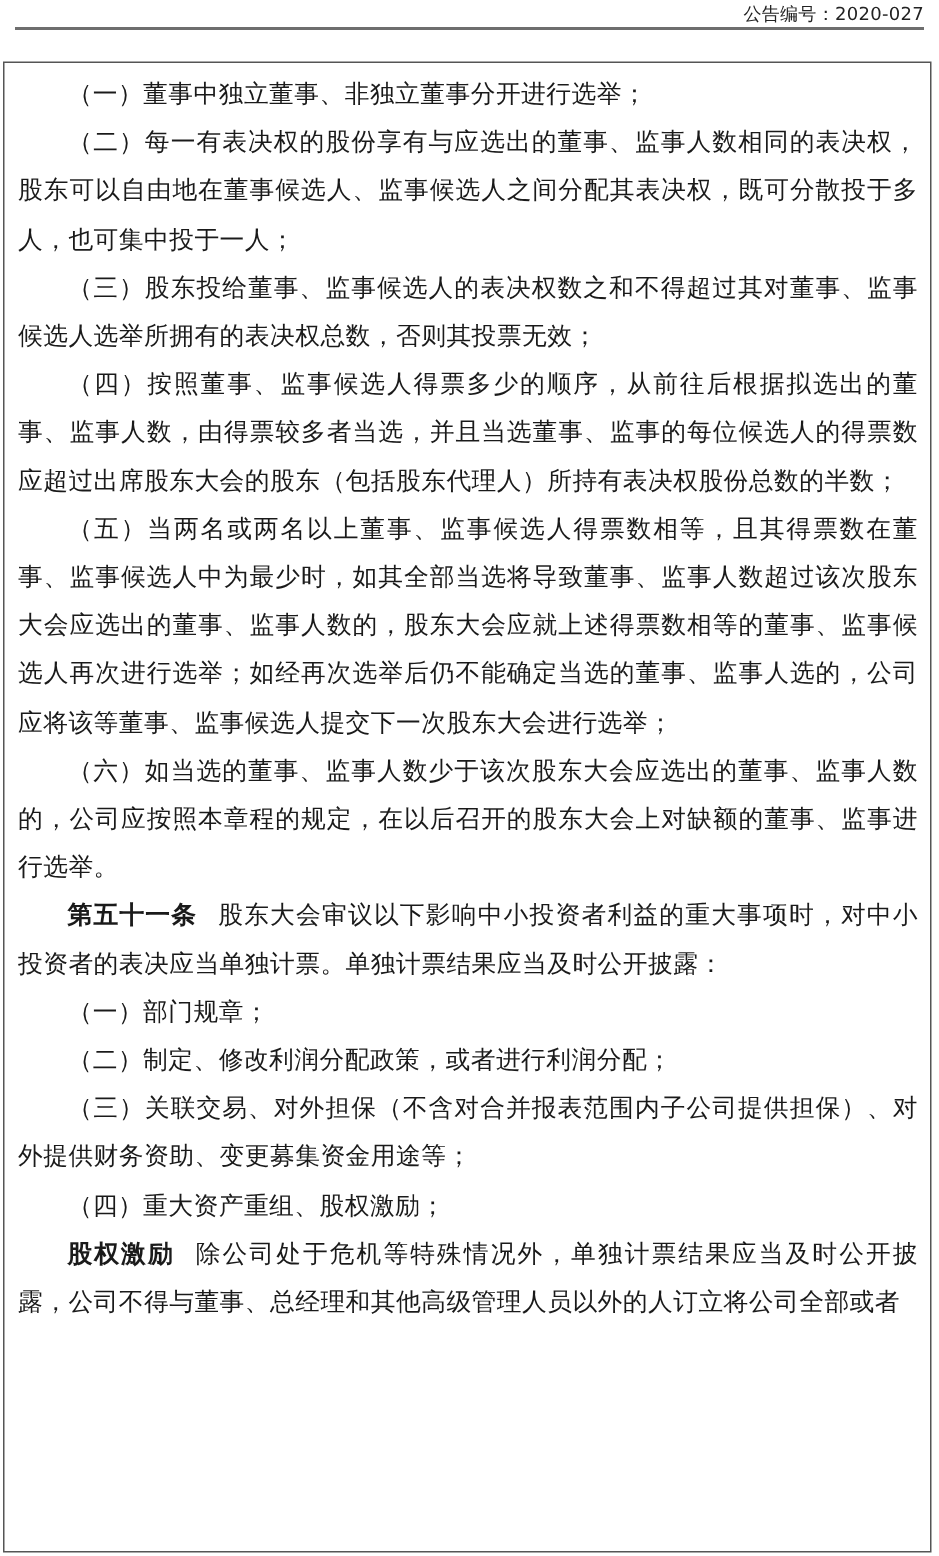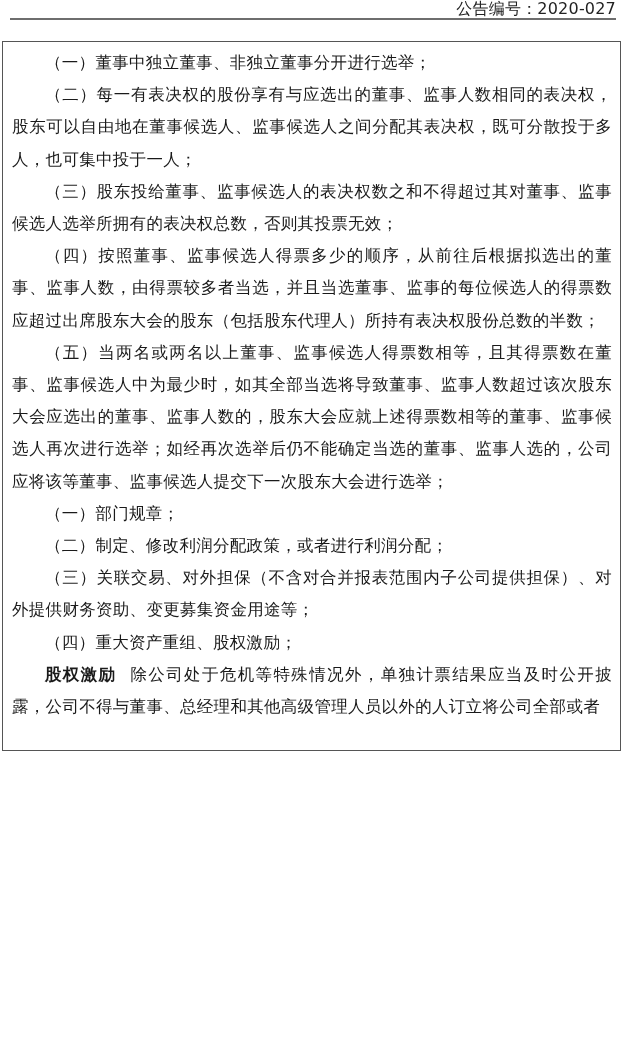--- a/index.html
+++ b/index.html
@@ -20,39 +20,39 @@
       top: 0;
       left: 0;
       width: 626px;
       height: 20px;
     }
     .announcement-no {
       position: absolute;
       right: 10px;
       top: 1px;
       font-family: "DejaVu Sans", "Liberation Sans", sans-serif;
-      font-size: 16px;
+      font-size: 12px;
       line-height: 16px;
       color: #222;
       letter-spacing: 0.2px;
     }
     .header-rule {
       position: absolute;
       left: 10px;
       right: 10px;
       top: 18px;
       height: 2px;
       background: #6e6e6e;
     }
     .content-box {
       position: absolute;
       left: 2px;
       top: 41px;
       width: 619px;
-      height: 710px;
+      height: 994px;
       border: 1px solid #555;
       box-sizing: border-box;
       overflow: hidden;
     }
     .paragraphs {
       position: absolute;
       left: 9px;
       top: 5px;
       width: 600px;
     }
@@ -79,19 +79,21 @@
   <div class="header-rule"></div>
 </div>
 
 <div class="content-box">
   <div class="paragraphs">
     <p class="para"><span>（一）董事中独立董事、非独立董事分开进行选举；</span></p>
     <p class="para"><span>（二）每一有表决权的股份享有与应选出的董事、监事人数相同的表决权，股东可以自由地在董事候选人、监事候选人之间分配其表决权，既可分散投于多人，也可集中投于一人；</span></p>
     <p class="para"><span>（三）股东投给董事、监事候选人的表决权数之和不得超过其对董事、监事候选人选举所拥有的表决权总数，否则其投票无效；</span></p>
     <p class="para"><span>（四）按照董事、监事候选人得票多少的顺序，从前往后根据拟选出的董事、监事人数，由得票较多者当选，并且当选董事、监事的每位候选人的得票数应超过出席股东大会的股东（包括股东代理人）所持有表决权股份总数的半数；</span></p>
     <p class="para"><span>（五）当两名或两名以上董事、监事候选人得票数相等，且其得票数在董事、监事候选人中为最少时，如其全部当选将导致董事、监事人数超过该次股东大会应选出的董事、监事人数的，股东大会应就上述得票数相等的董事、监事候选人再次进行选举；如经再次选举后仍不能确定当选的董事、监事人选的，公司应将该等董事、监事候选人提交下一次股东大会进行选举；</span></p>
+    <p class="para"><span>（六）如当选的董事、监事人数少于该次股东大会应选出的董事、监事人数的，公司应按照本章程的规定，在以后召开的股东大会上对缺额的董事、监事进行选举。</span></p>
+    <p class="para article"><span class="article-title">第五十一条</span><span>股东大会审议以下影响中小投资者利益的重大事项时，对中小投资者的表决应当单独计票。单独计票结果应当及时公开披露：</span></p>
     <p class="para"><span>（一）部门规章；</span></p>
     <p class="para"><span>（二）制定、修改利润分配政策，或者进行利润分配；</span></p>
     <p class="para"><span>（三）关联交易、对外担保（不含对合并报表范围内子公司提供担保）、对外提供财务资助、变更募集资金用途等；</span></p>
     <p class="para"><span>（四）重大资产重组、股权激励；</span></p>
     <p class="para article"><span class="article-title">股权激励</span><span>除公司处于危机等特殊情况外，单独计票结果应当及时公开披露，公司不得与董事、总经理和其他高级管理人员以外的人订立将公司全部或者</span></p>
   </div>
 </div>
 
 </body></html>

